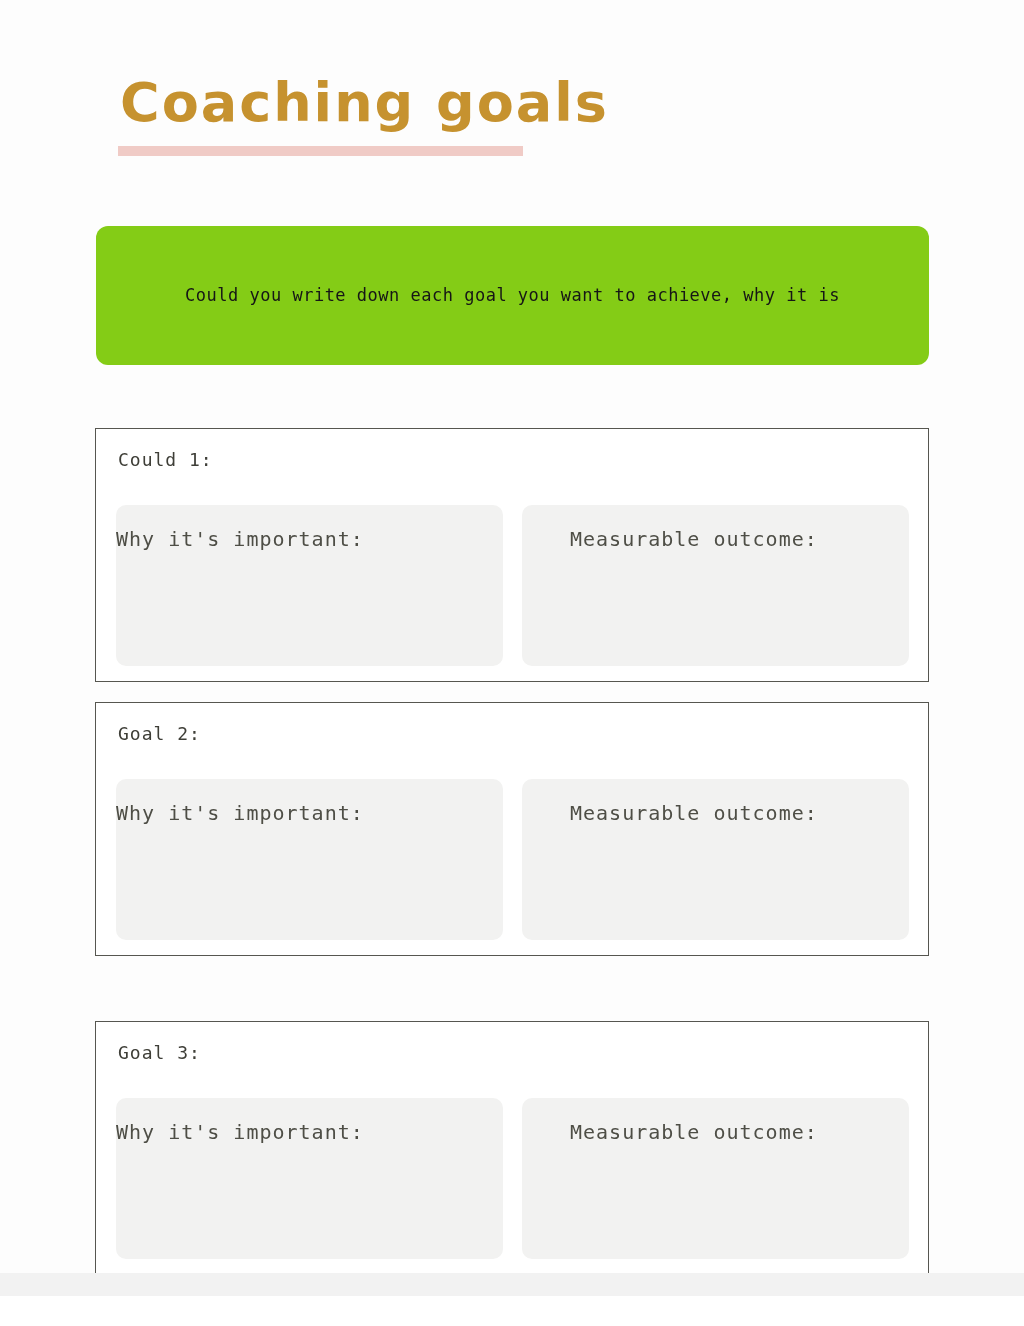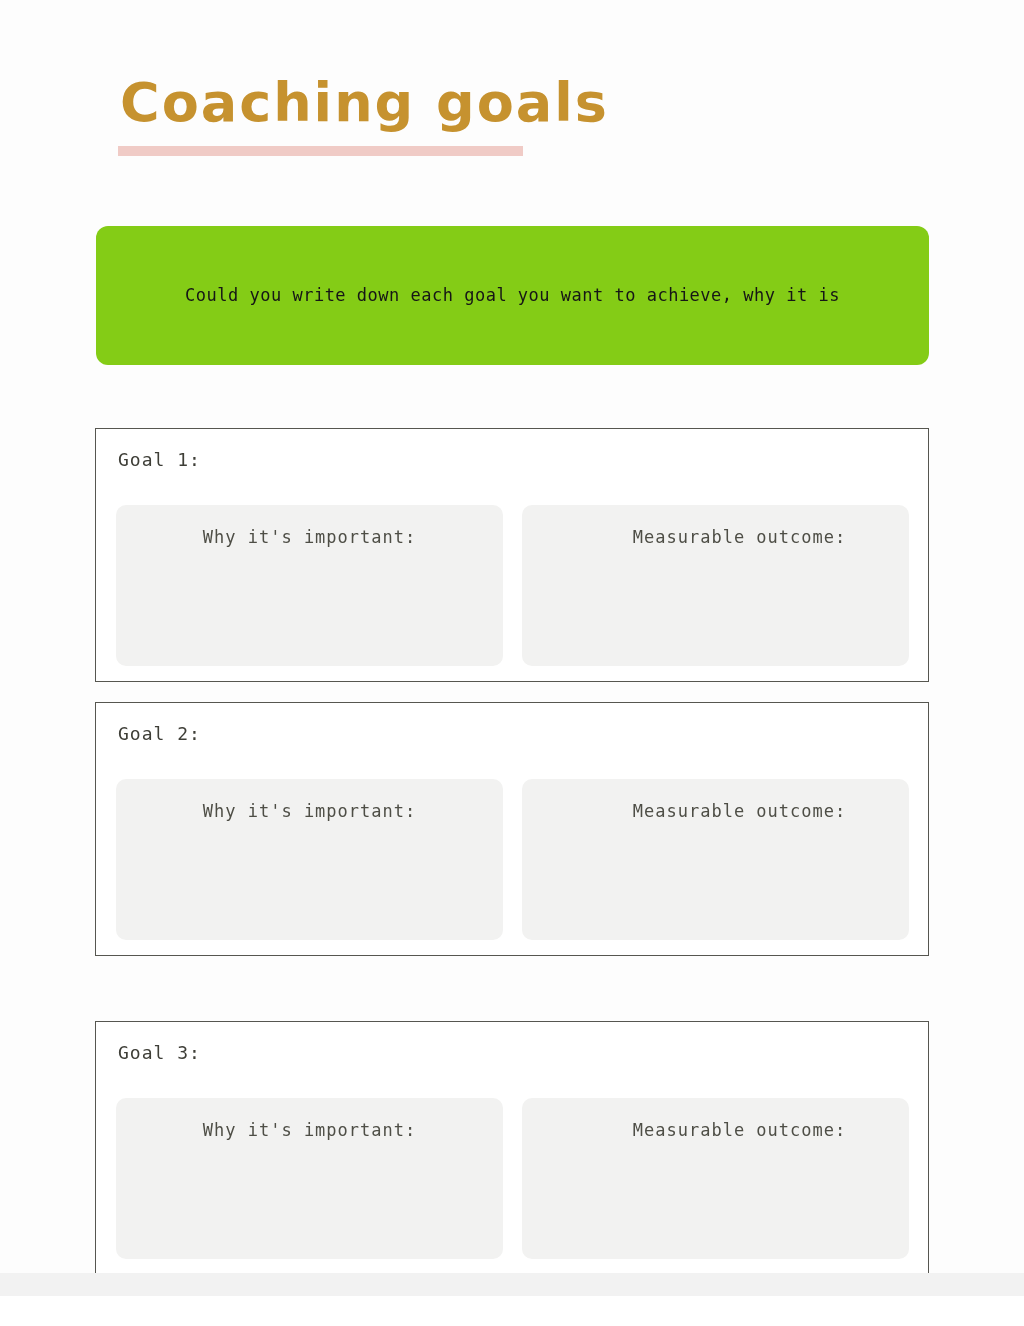--- a/index.html
+++ b/index.html
@@ -92,24 +92,23 @@
     height: 161px;
     background: #F2F2F1;
     border-radius: 10px;
     box-sizing: border-box;
     padding-top: 22px;
   }
   .fill-box-left  { left: 20px; }
   .fill-box-right { left: 426px; padding-left: 48px; }
 
   .fill-box-label {
-    font-size: 17px;
+    font-size: 20px;
     letter-spacing: 1px;
     color: #4E4E46;
-    text-align: center;
     white-space: nowrap;
   }
 
   
   .footer-bar {
     position: absolute;
     left: 0;
     top: 1273px;
     width: 1024px;
     height: 53px;
@@ -122,21 +121,21 @@
 <div id="page">
 
   <div class="title">Coaching goals</div>
   <div class="title-underline"></div>
 
   <div class="instruction-card">
     <div class="instruction-line">Could you write down each goal you want to achieve, why it is</div>
   </div>
 
   <div class="goal-section goal-1">
-    <div class="goal-label">Goal 1:</div>
+    <div class="goal-label">Could 1:</div>
     <div class="fill-box fill-box-left">
       <div class="fill-box-label">Why it's important:</div>
     </div>
     <div class="fill-box fill-box-right">
       <div class="fill-box-label">Measurable outcome:</div>
     </div>
   </div>
 
   <div class="goal-section goal-2">
     <div class="goal-label">Goal 2:</div>

